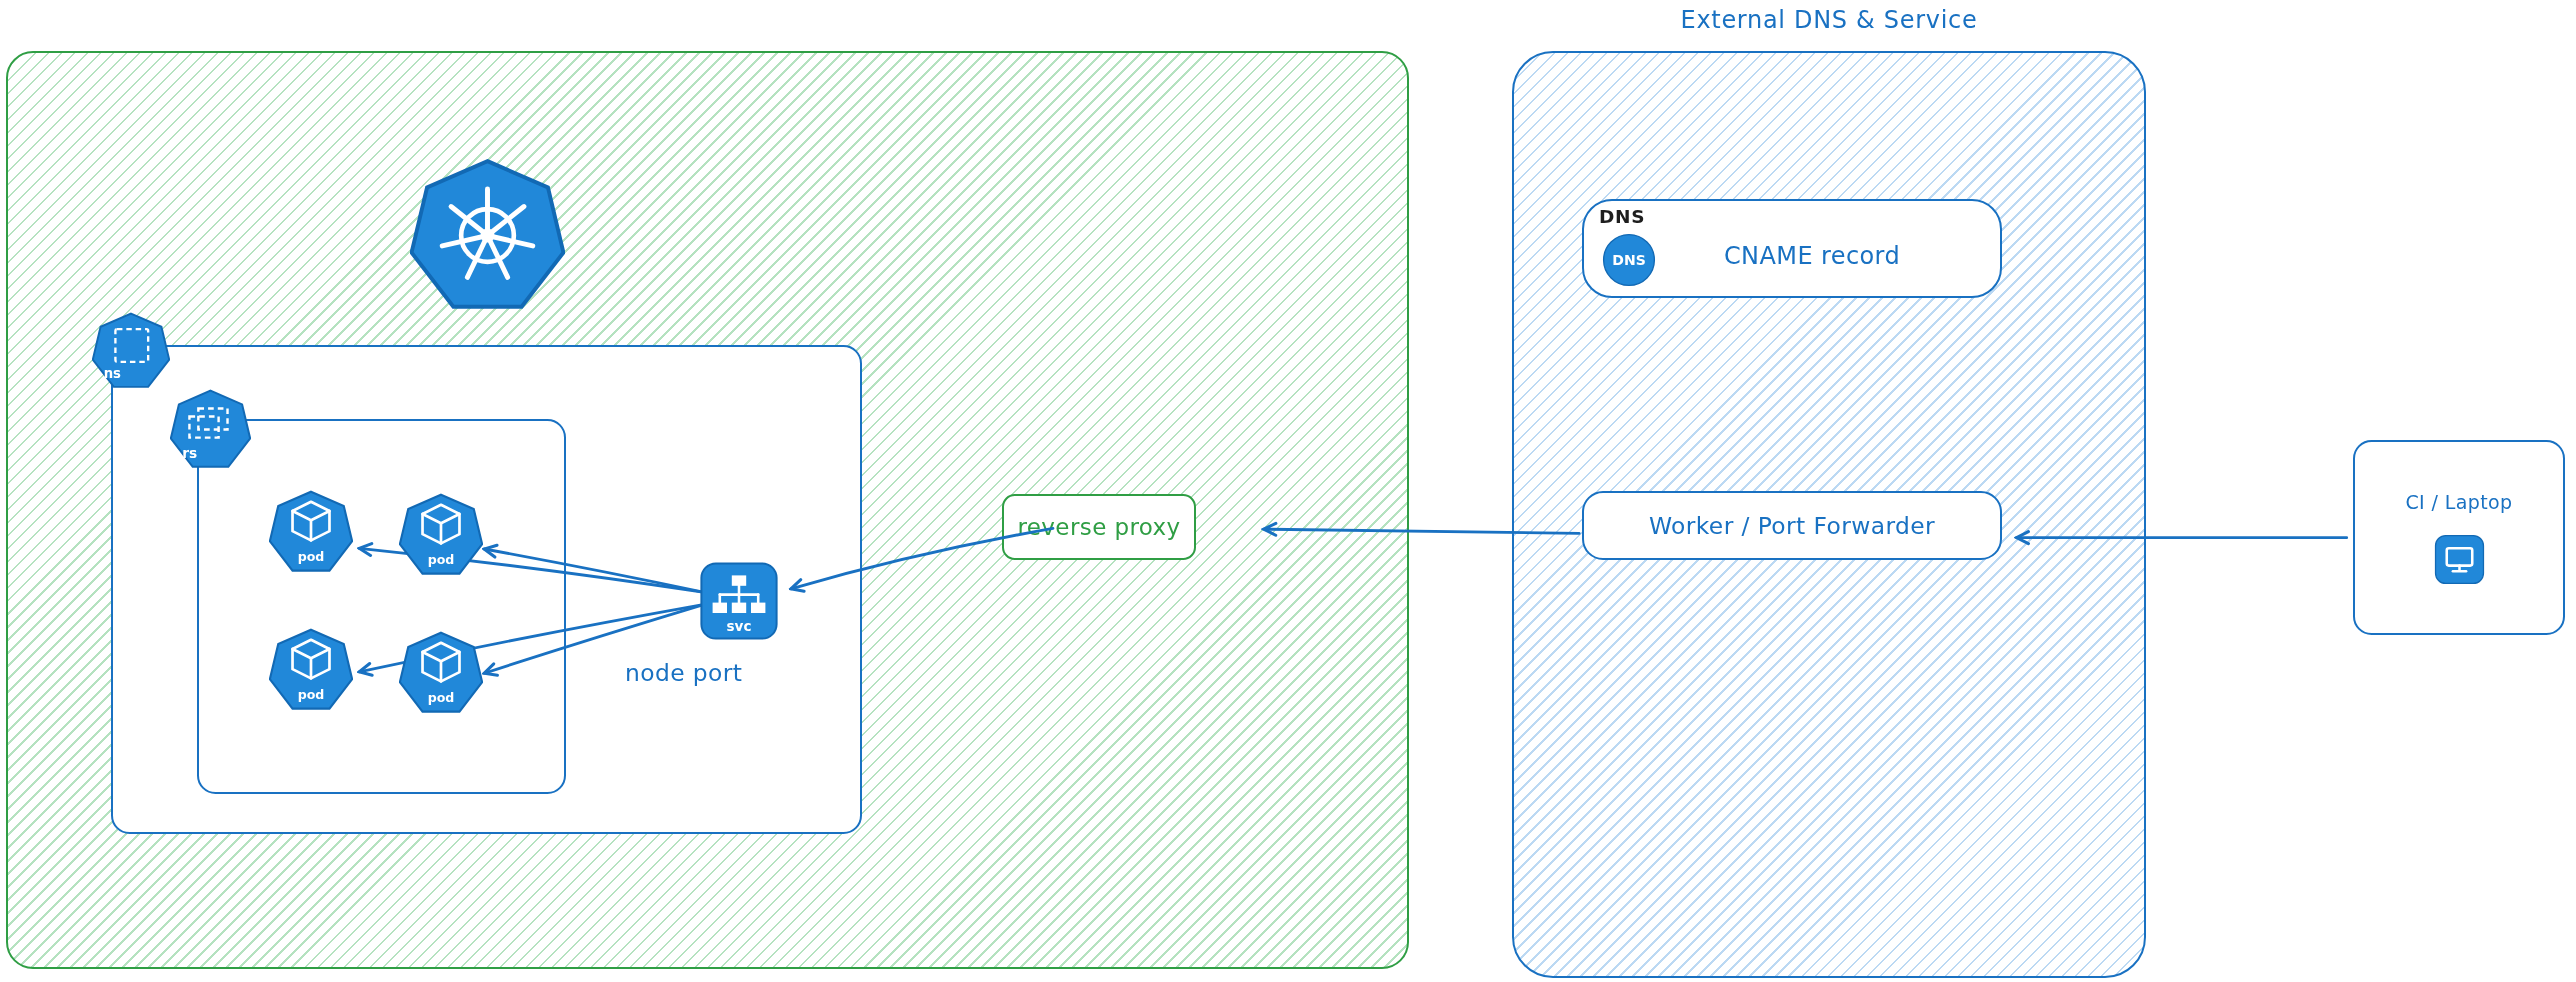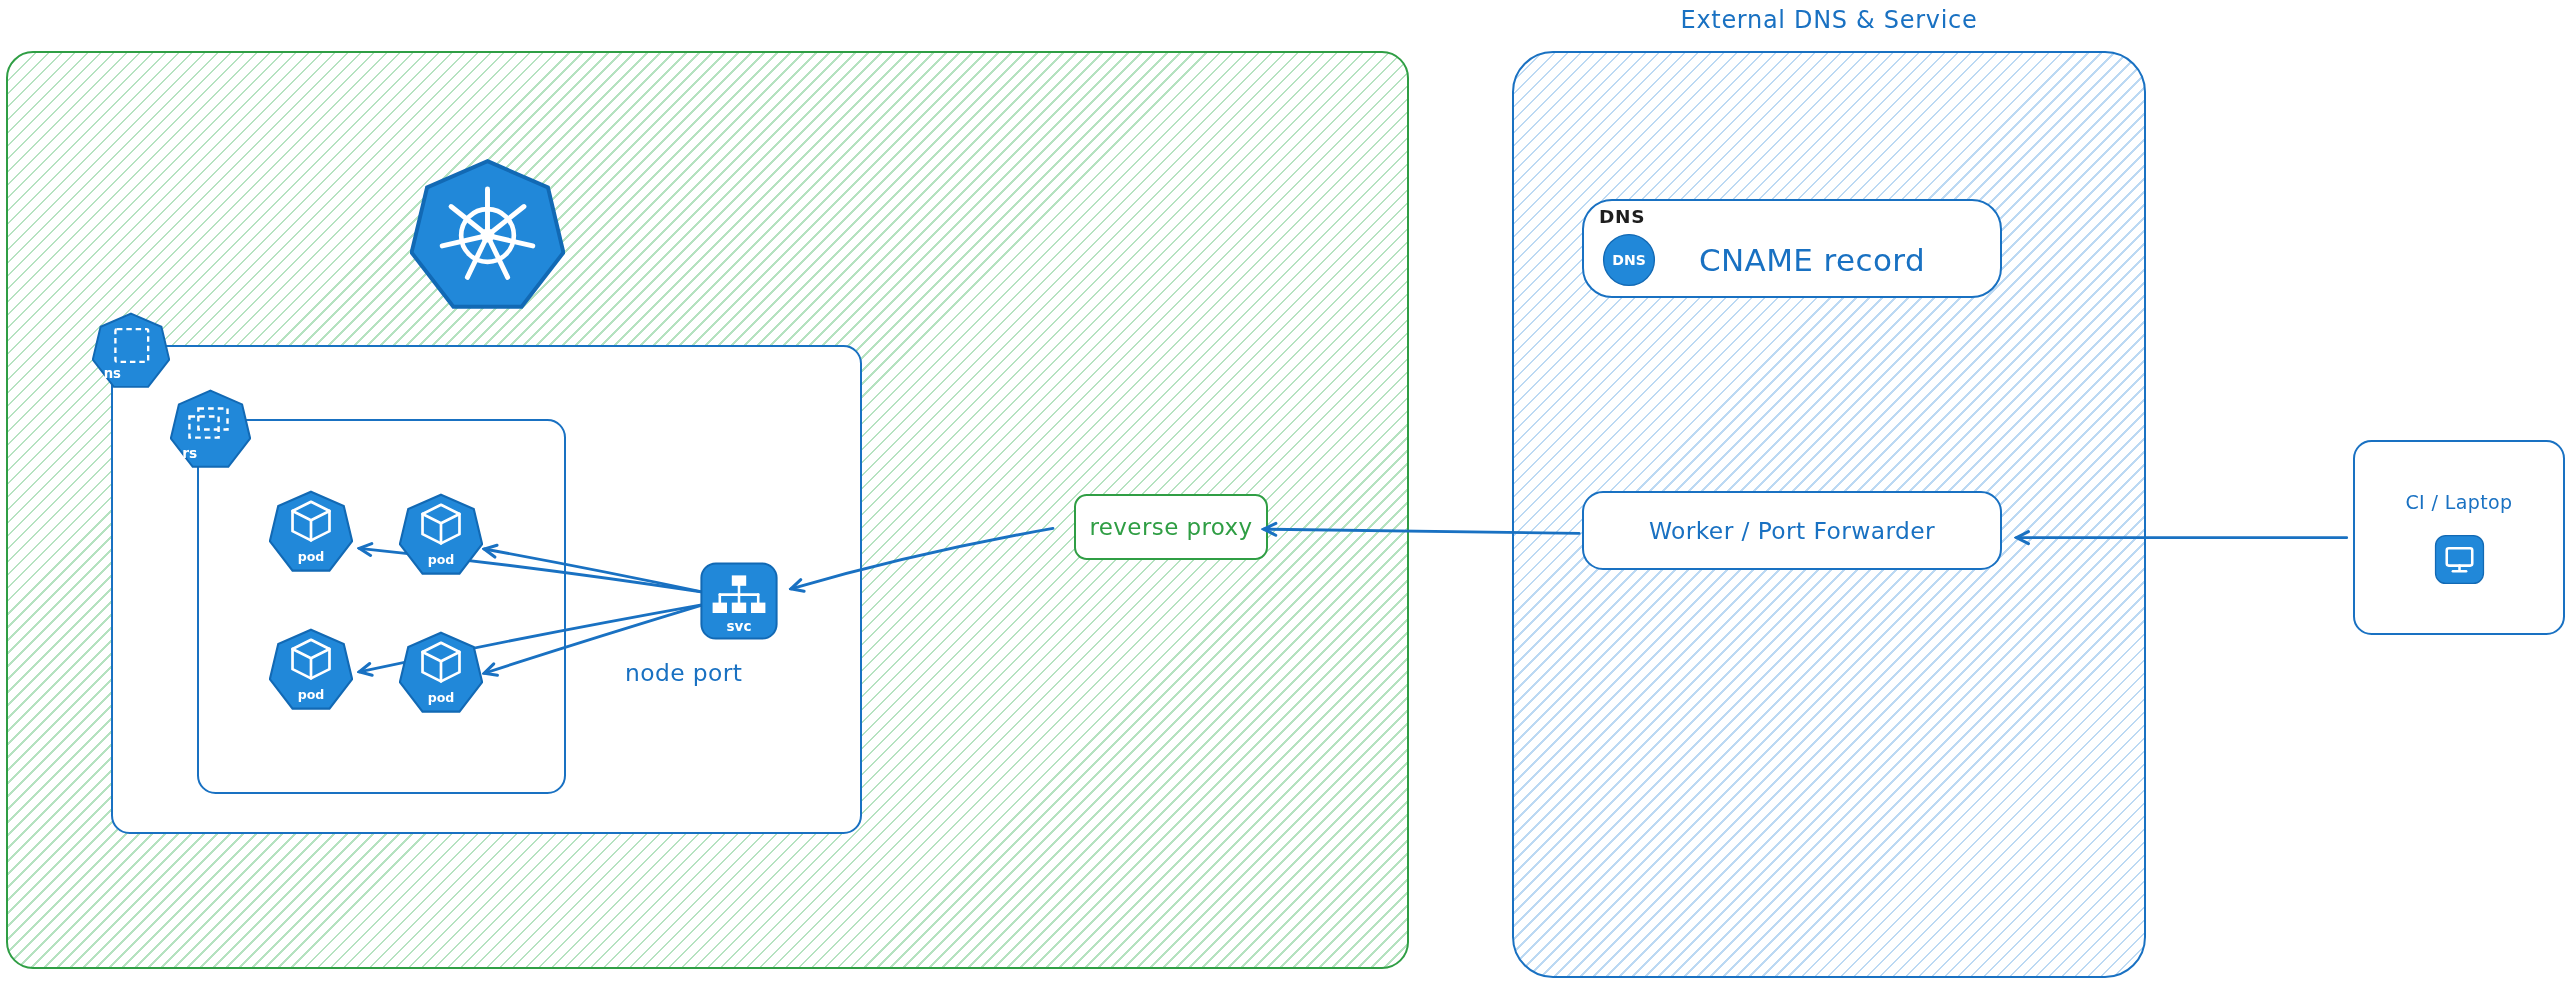--- a/index.html
+++ b/index.html
@@ -33,34 +33,34 @@
     font-size:24px;letter-spacing:0.7px;font-weight:500;
   }
   .vm-title{left:6.4px;width:1403px;color:var(--green);}
   .ext-title{left:1512px;width:634px;color:var(--blue);}
 
   
   .white-box{background:#ffffff;border:2.8px solid var(--blue);}
   .ns-box{left:111px;top:345px;width:751px;height:489px;border-radius:18.5px;}
   .rs-box{left:197px;top:419px;width:369px;height:375px;border-radius:18.5px;}
   .dns-box{left:1582px;top:199px;width:420px;height:99px;border-radius:30px;}
-  .worker-box{left:1582px;top:491px;width:420px;height:79px;border-radius:21px;
+  .worker-box{left:1582px;top:491px;width:420px;height:69px;border-radius:21px;
     display:flex;align-items:center;justify-content:center;}
   .ci-box{left:2353px;top:440px;width:212px;height:195px;border-radius:18.5px;
     display:flex;flex-direction:column;align-items:center;justify-content:center;gap:21px;}
 
   .rp-box{
-    left:1074px;top:494px;width:194px;height:66px;border-radius:12.8px;
+    left:1002px;top:494px;width:194px;height:66px;border-radius:12.8px;
     background:#ffffff;border:2.1px solid var(--green);
     display:flex;align-items:center;justify-content:center;
   }
   .rp-label{color:var(--green);font-size:23px;letter-spacing:0.4px;}
 
   .worker-label{color:var(--blue);font-size:23.4px;letter-spacing:0.4px;}
-  .cname-label{left:1656px;top:242px;width:312px;text-align:center;color:var(--blue);font-size:31px;letter-spacing:0.4px;}
+  .cname-label{left:1656px;top:242px;width:312px;text-align:center;color:var(--blue);font-size:24px;letter-spacing:0.4px;}
   .dns-tag{left:1599px;top:206px;color:var(--text_dark);font-size:18.5px;font-weight:600;letter-spacing:0.7px;}
   .ci-label{color:var(--blue);font-size:19px;letter-spacing:0.4px;}
   .node-port-label{left:625px;top:659px;width:229px;color:var(--blue);font-size:23.4px;letter-spacing:0.4px;}
 
   
   .k8s-logo{left:410px;top:158px;width:155px;height:155px;}
   .ns-icon{left:92px;top:312px;width:78px;height:78px;}
   .rs-icon{left:170px;top:389px;width:81px;height:81px;}
   .pod-icon{width:84px;height:84px;}
   .pod-1{left:269px;top:490px;} .pod-2{left:399px;top:493px;}

